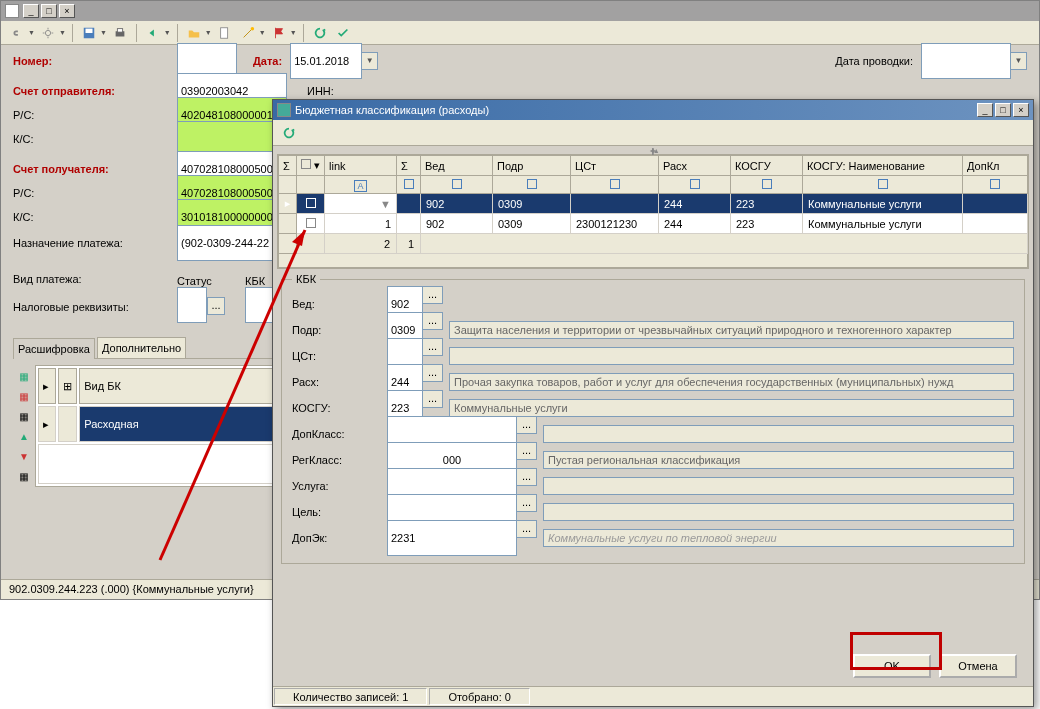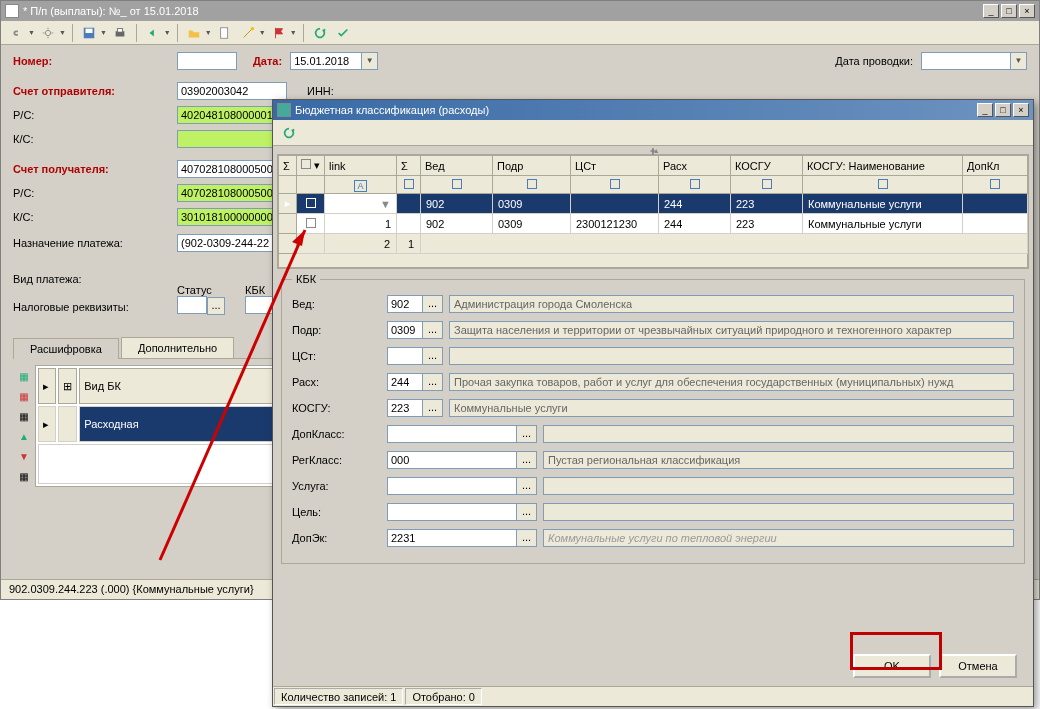--- a/index.html
+++ b/index.html
@@ -16,31 +16,31 @@
 
 .toolbar { height:24px; background:#ece9d8; border-bottom:1px solid #aca899; display:flex; align-items:center; padding:2px 6px; gap:3px; }
 .tb-btn { width:20px; height:20px; display:flex; align-items:center; justify-content:center; border:1px solid transparent; }
 .tb-sep { width:1px; height:18px; background:#aca899; margin:0 3px; }
 .tb-drop { font-size:7px; color:#555; margin-left:-2px; }
 
 .content { padding:6px 12px; }
 .row { display:flex; align-items:center; margin-bottom:4px; height:20px; }
 .lbl { width:164px; }
 .lbl-red { color:#b00000; font-weight:bold; }
-.inp { height:18px; border:1px solid #7f9db9; background:#fff; padding:4px 3px; font-family:inherit; font-size:11px; }
+.inp { height:36px; border:1px solid #7f9db9; background:#fff; padding:4px 3px; font-family:inherit; font-size:11px; }
 .inp-ro { background:#bef264; }
 .date-btn { width:16px; height:18px; background:#ece9d8; border:1px solid #7f9db9; border-left:none; text-align:center; font-size:8px; line-height:16px; color:#555; }
 
 .grid-small { border:1px solid #aca899; background:#fff; font-size:11px; }
 .grid-small th { background:#ece9d8; border:1px solid #aca899; padding:2px 4px; font-weight:normal; text-align:left; }
 .grid-small td { border:1px solid #d4d0c8; padding:2px 4px; }
 .grid-sel { background:#1a3a6e !important; color:#fff; }
 
 .tabs { border-bottom:1px solid #aca899; margin-top:8px; }
-.tab { display:inline-block; padding:4px 16px; background:#ece9d8; border:1px solid #aca899; border-bottom:none; margin-right:-1px; cursor:pointer; }
+.tab { display:inline-block; padding:4px 4px; background:#ece9d8; border:1px solid #aca899; border-bottom:none; margin-right:-1px; cursor:pointer; }
 .tab-active { background:#d4d0c8; position:relative; top:1px; }
 
 .side-tools { width:22px; float:left; }
 .side-tools div { width:18px; height:18px; margin:2px; border:1px solid transparent; display:flex; align-items:center; justify-content:center; font-size:10px; }
 
 .statusbar { position:absolute; bottom:0; left:0; right:0; height:20px; background:#ece9d8; border-top:1px solid #aca899; padding:3px 8px; }
 
 
 .dialog { position:absolute; left:272px; top:99px; width:762px; height:608px; background:#d4d0c8; border:1px solid #555; box-shadow:3px 3px 8px rgba(0,0,0,0.4); }
 .dialog .toolbar2 { height:26px; background:#ece9d8; border-bottom:1px solid #aca899; display:flex; align-items:center; padding:2px 6px; }
@@ -65,31 +65,30 @@
 .fbox { display:flex; }
 .fbox .inp { }
 .fbtn { width:20px; height:18px; background:#ece9d8; border:1px solid #7f9db9; border-left:none; text-align:center; line-height:14px; cursor:pointer; }
 .fdesc { margin-left:6px; height:18px; border:1px solid #7f9db9; background:#ece9d8; padding:1px 4px; flex:1; line-height:15px; overflow:hidden; white-space:nowrap; color:#666; }
 
 .dlg-btns { position:absolute; bottom:28px; right:16px; display:flex; gap:8px; }
 .btn { width:78px; height:24px; background:#ece9d8; border:2px outset #fff; cursor:pointer; font-family:inherit; font-size:11px; }
 .ok-highlight { border:3px solid #c00000; padding:4px; position:absolute; }
 
 .dlg-status { position:absolute; bottom:0; left:0; right:0; height:20px; background:#ece9d8; border-top:1px solid #aca899; display:flex; }
-.dlg-status div { border:1px inset #fff; padding:2px 6px; margin:1px; }
+.dlg-status div { border:1px inset #fff; padding:2px 18px; margin:1px; }
 
 svg.ic { width:14px; height:14px; }
 </style>
 </head>
 <body>
 
 <div class="main-window">
   <div class="titlebar">
     <span class="doc-icon"></span>
-    <span class="title-text">* П/п (выплаты): №_ от 15.01.2018</span>
     <div class="win-btns">
       <div class="win-btn">_</div>
       <div class="win-btn">□</div>
       <div class="win-btn">×</div>
     </div>
   </div>
 
   <div class="toolbar">
     <div class="tb-btn">
         <svg class="ic" viewBox="0 0 16 16">
@@ -372,21 +371,20 @@
   </div>
 
   <fieldset class="fieldset">
     <legend>КБК</legend>
     <div class="frow">
         <span class="flbl">Вед:</span>
         <div class="fbox">
           <input class="inp" style="width: 36px;" value="902">
           <div class="fbtn">...</div>
         </div>
-        <div class="fdesc">Администрация города Смоленска</div>
       </div>
     <div class="frow">
         <span class="flbl">Подр:</span>
         <div class="fbox">
           <input class="inp" style="width: 36px;" value="0309">
           <div class="fbtn">...</div>
         </div>
         <div class="fdesc">Защита населения и территории от чрезвычайных ситуаций природного и техногенного характер</div>
       </div>
     <div class="frow">
@@ -417,21 +415,21 @@
         <span class="flbl">ДопКласс:</span>
         <div class="fbox">
           <input class="inp" style="width: 130px;">
           <div class="fbtn">...</div>
         </div>
         <div class="fdesc"></div>
       </div>
     <div class="frow">
         <span class="flbl">РегКласс:</span>
         <div class="fbox">
-          <input class="inp" style="width: 130px;" value="000">
+          <input class="inp" style="width: 130px; text-align: center;" value="000">
           <div class="fbtn">...</div>
         </div>
         <div class="fdesc">Пустая региональная классификация</div>
       </div>
     <div class="frow">
         <span class="flbl">Услуга:</span>
         <div class="fbox">
           <input class="inp" style="width: 130px;">
           <div class="fbtn">...</div>
         </div>

